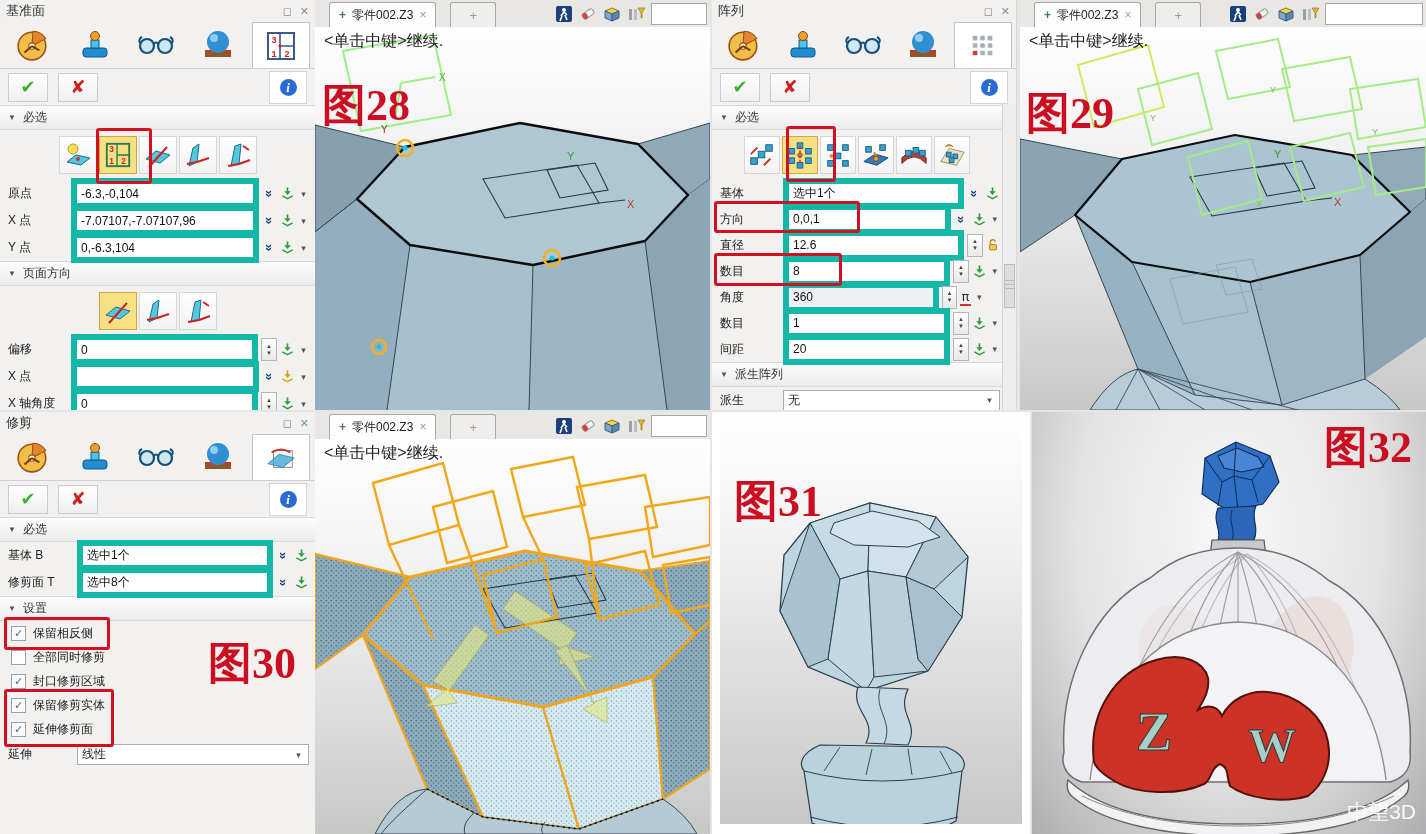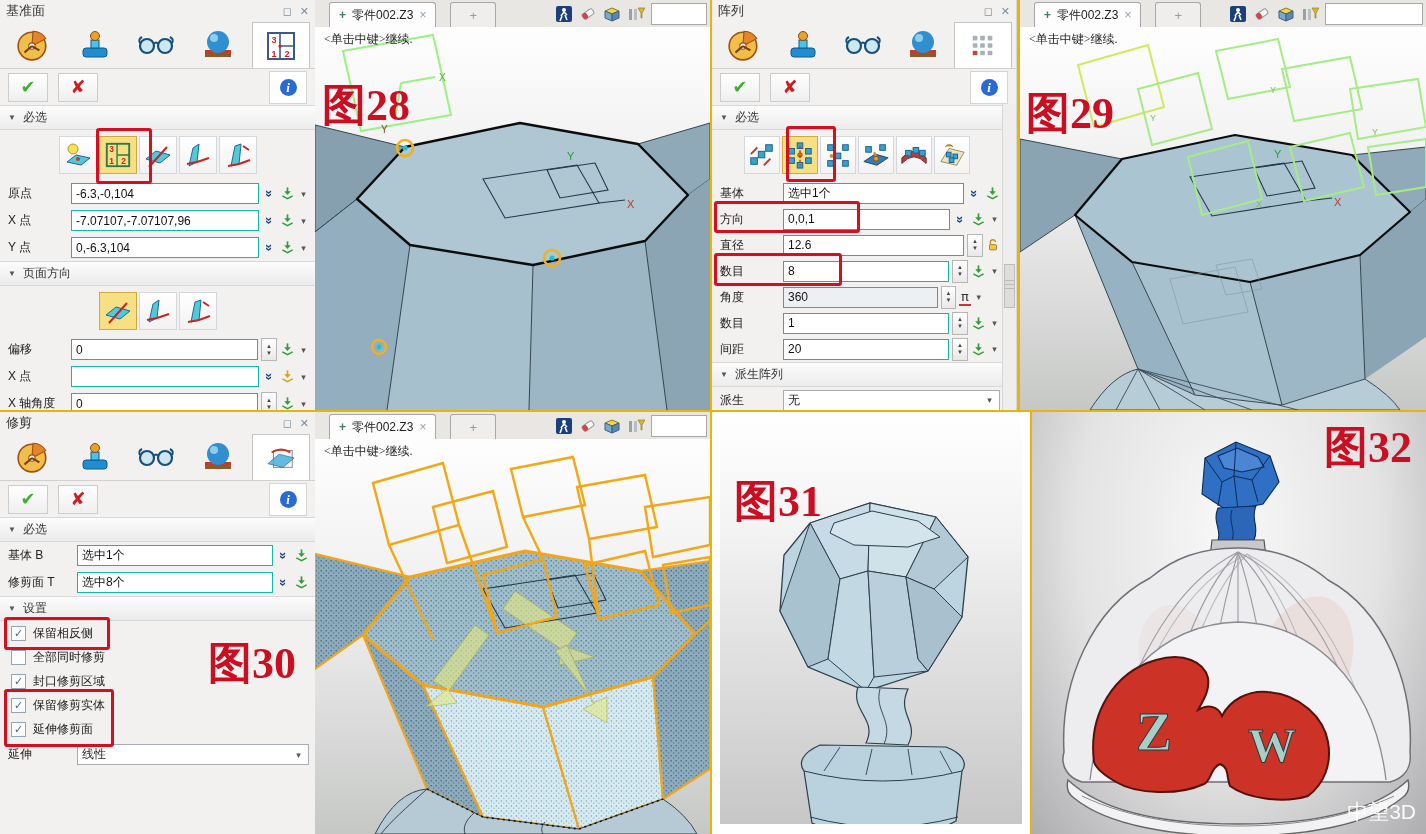--- a/index.html
+++ b/index.html
@@ -1,16 +1,16 @@
 <!DOCTYPE html>
 <html><head>
 <meta charset="utf-8">
 <style>
   html,body{margin:0;padding:0;background:#fff;}
-  .app{position:relative;width:1426px;height:834px;background:#eab308;overflow:hidden;
+  .app{position:relative;width:1426px;height:834px;background:#e5e5e5;overflow:hidden;
        font-family:"Liberation Sans","DejaVu Sans",sans-serif;font-size:12px;color:#222;}
 
   
   .panel{position:absolute;background:#f2f1ef;overflow:hidden;border-right:1px solid #d8d8d8;}
   .ptitle{height:22px;display:flex;align-items:center;padding:0 6px;font-size:13px;color:#333;}
   .wbtns{margin-left:auto;display:flex;gap:8px;color:#7d8da0;font-size:11px;}
   .wbtns span{cursor:pointer;}
   .toolbar{height:46px;display:flex;align-items:center;justify-content:space-around;
            border-bottom:1px solid #d0d0d0;padding:0 2px;}
   .tbcell{width:56px;height:44px;display:flex;align-items:center;justify-content:center;}
@@ -26,21 +26,21 @@
   .sect{height:23px;background:linear-gradient(#fcfcfc,#ececec);border-top:1px solid #d8d8d8;
         border-bottom:1px solid #d8d8d8;display:flex;align-items:center;gap:7px;padding:0 8px;color:#333;}
   .sect .tri{font-size:8px;color:#555;}
   .mrow{display:flex;gap:2px;justify-content:center;align-items:center;padding:6px 0;}
   .mbtn{width:36px;height:36px;border:1px solid #d3d8dd;background:linear-gradient(#ffffff,#f2f2f2);
         display:flex;align-items:center;justify-content:center;cursor:pointer;}
   .mbtn.sel{background:#f7e084;border-color:#cfa93f;}
   .frow{display:flex;align-items:center;height:27px;padding:0 6px 0 8px;gap:3px;}
   .frow.short{height:26px;}
   .flabel{width:60px;flex-shrink:0;color:#222;}
-  .fin{flex:1 1 auto;min-width:0;height:19px;border:1px solid #14b8a6;background:#fff;
+  .fin{flex:1 1 auto;min-width:0;height:19px;border:6px solid #14b8a6;background:#fff;
        font-size:12px;padding:0 4px;font-family:"Liberation Sans","DejaVu Sans",sans-serif;color:#111;}
   .fin.gray{background:#edf0f2;}
   .spin{width:14px;height:21px;display:flex;flex-direction:column;align-items:center;justify-content:center;
         border:1px solid #b6b6b6;background:linear-gradient(#fff,#e8e8e8);font-size:6px;color:#444;line-height:7px;cursor:pointer;}
   .chev{width:15px;text-align:center;color:#1c3f7f;font-weight:bold;font-size:13px;cursor:pointer;}
   .chev span{display:inline-block;transform:rotate(90deg);}
   .dd{width:11px;font-size:9px;color:#555;text-align:center;cursor:pointer;}
   .pick{flex-shrink:0;cursor:pointer;}
   .pick.green{color:#2f9e38;} .pick.yellow{color:#d8a018;}
   .pi{border-bottom:2px solid #c33;color:#333;font-size:13px;padding:0 2px;cursor:pointer;font-family:"DejaVu Sans",sans-serif;}
@@ -60,21 +60,21 @@
   .tabbar{height:27px;background:#e9e7e4;border-bottom:1px solid #bcbcbc;display:flex;align-items:flex-end;}
   .tab{height:24px;background:#fdfdfd;border:1px solid #a8a8a8;border-bottom:none;border-radius:3px 3px 0 0;
        padding:0 9px;display:flex;align-items:center;gap:6px;margin-left:14px;cursor:pointer;}
   .tab .tplus{color:#4a7a66;font-weight:bold;}
   .tab .tclose{color:#96a0aa;font-size:12px;cursor:pointer;}
   .tab.newtab{width:26px;justify-content:center;background:#f0eeec;color:#9a9a9a;font-size:13px;}
   .vcanvas{position:absolute;left:0;top:27px;right:0;bottom:0;
            background:linear-gradient(180deg,#fefefe 0%,#ededed 45%,#c6c8c6 100%);}
   .vtools{position:absolute;top:3px;right:3px;display:flex;align-items:center;gap:6px;}
   .vsearch{height:20px;border:1px solid #a8a8a8;background:#fff;}
-  .prompt{position:absolute;left:9px;top:31px;color:#1c1c1c;font-size:12px;font-family:Liberation Serif, serif;}
+  .prompt{position:absolute;left:9px;top:31px;color:#1c1c1c;font-size:16px;}
   .scene{position:absolute;left:0;top:0;}
 
   
   .figpanel{position:absolute;overflow:hidden;}
   .f31{background:#ffffff;}
   .f31 .inner{position:absolute;left:8px;right:8px;top:0;bottom:10px;
               background:linear-gradient(180deg,#ffffff 0%,#f2f2f2 30%,#c7c7c7 100%);}
   .f32{background:radial-gradient(ellipse at 50% 28%,#f8f8f8 0%,#e3e3e4 55%,#aeaeb0 100%);}
 
   

